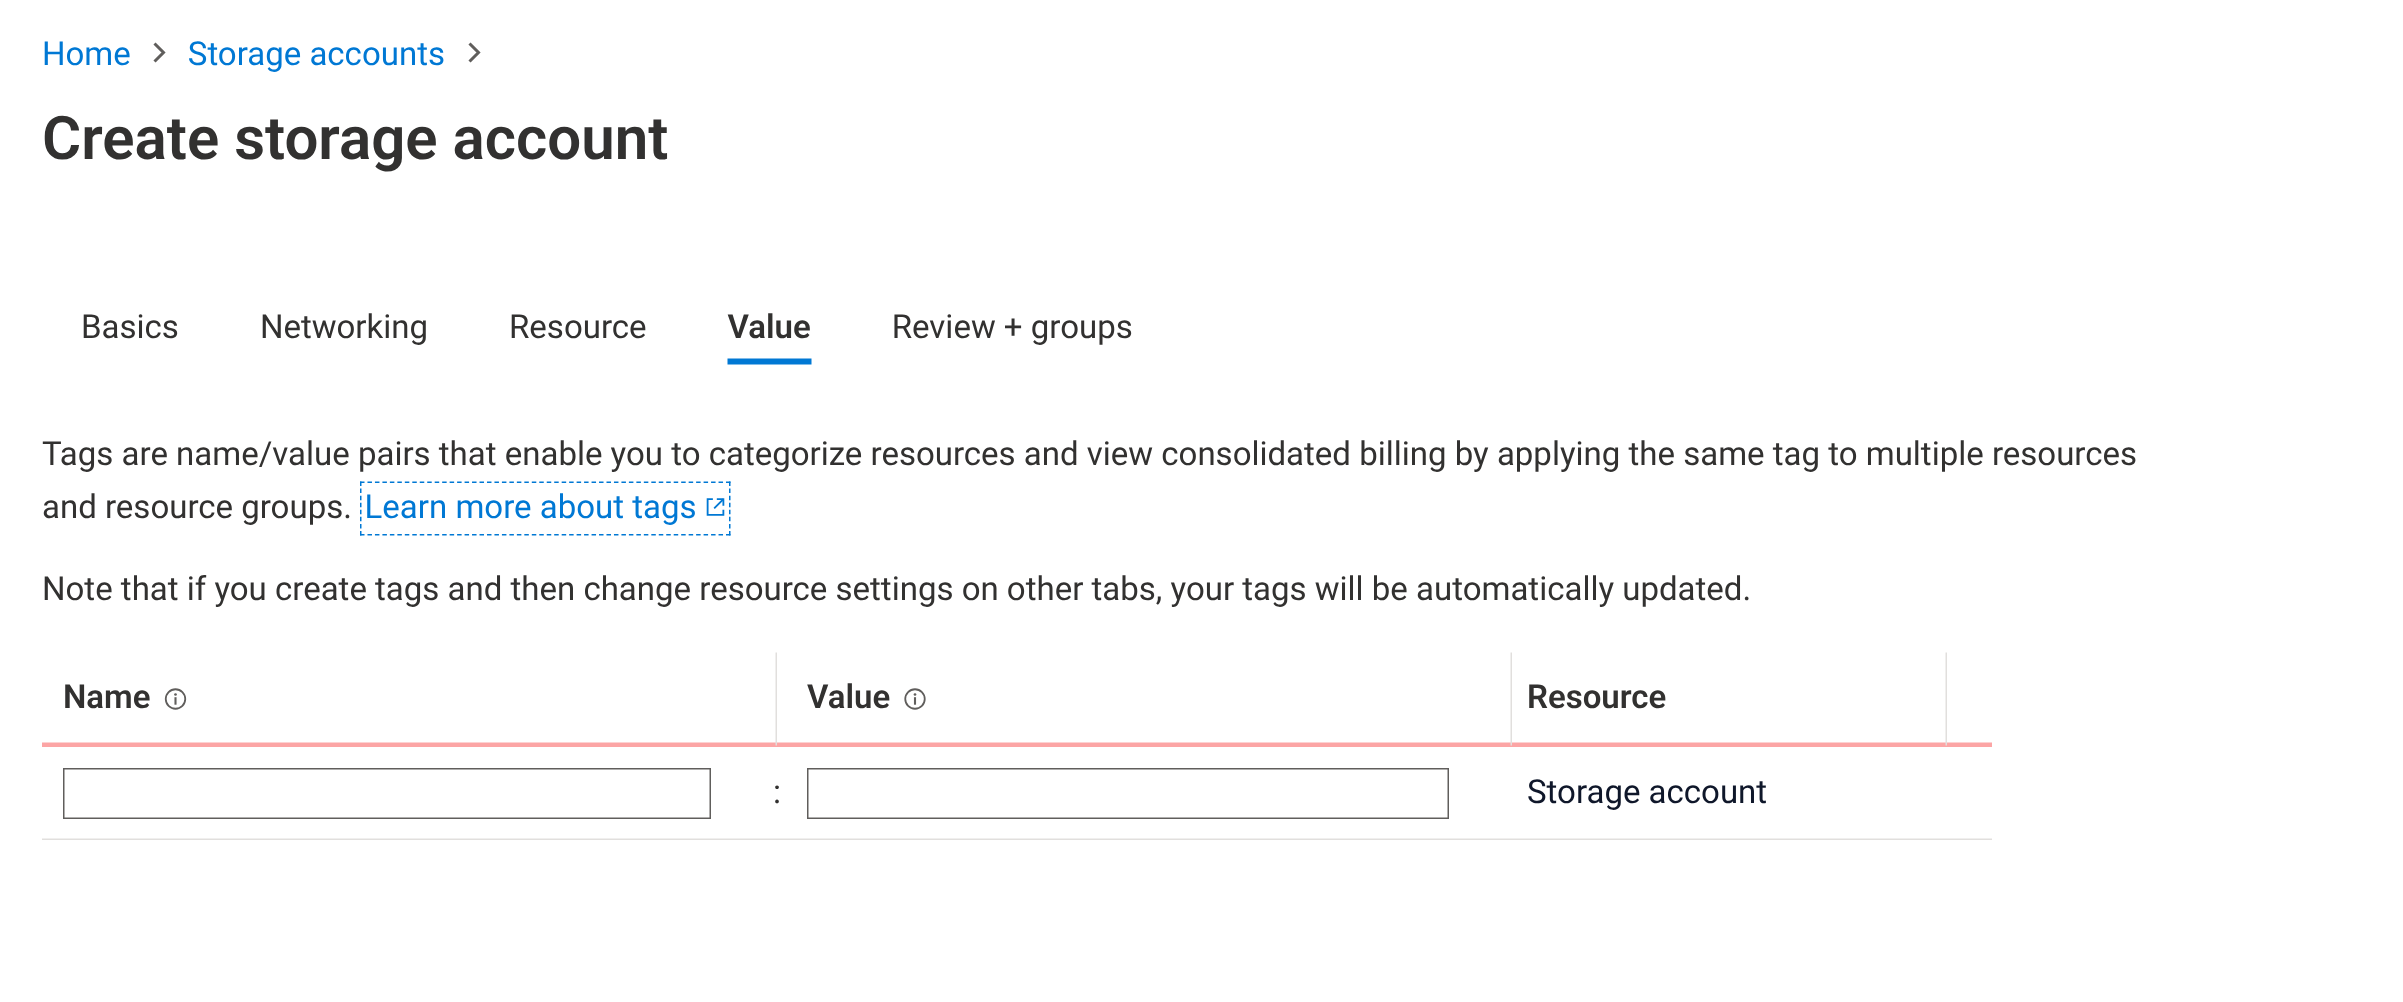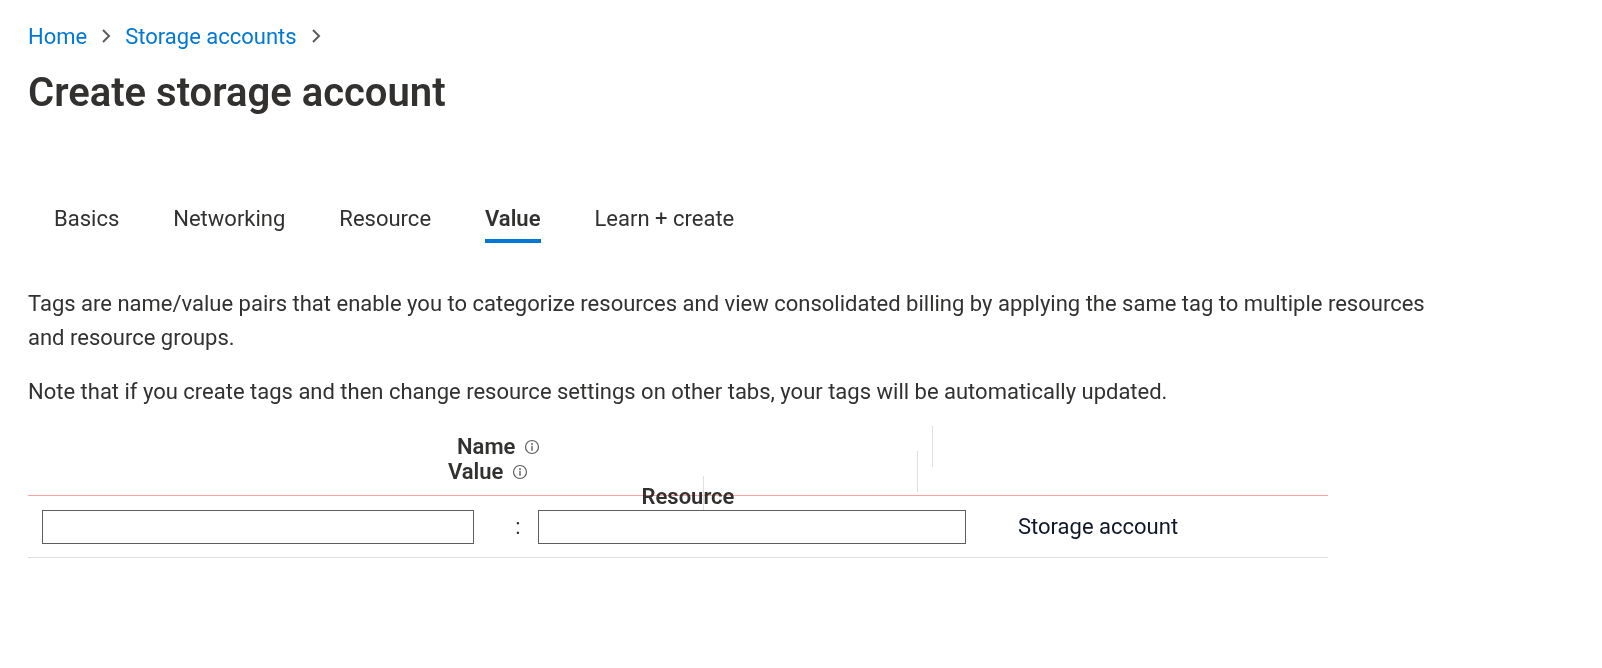--- a/index.html
+++ b/index.html
@@ -79,23 +79,22 @@
   .tag-table {
     width: 100%;
     max-width: 1300px;
     margin-top: 14px;
   }
   .tag-header, .tag-row {
     display: flex;
     align-items: center;
   }
   .tag-header {
-    border-bottom: 1px solid #fca5a5;
+    border-bottom: 3px solid #fca5a5;
     height: 62px;
-    flex-direction: column;
   }
   .tag-row {
     height: 62px;
     border-bottom: 1px solid #e1dfdd;
   }
   .col-name  { width: 470px; padding-left: 14px; display:flex; align-items:center; gap:8px; position:relative;}
   .col-sep   { width: 40px; text-align:center; font-size:22px; color:#323130;}
   .col-value { width: 460px; display:flex; align-items:center; gap:8px; position:relative;}
   .col-res   { flex: 1; padding-left: 20px; display:flex; align-items:center; position:relative;}
   .tag-header .col-name,
@@ -172,25 +171,35 @@
   </span>
 </nav>
 
 <h1 class="page-title">Create storage account</h1>
 
 <div class="tabs">
   <div class="tab">Basics</div>
   <div class="tab">Networking</div>
   <div class="tab">Resource</div>
   <div class="tab active">Value</div>
-  <div class="tab">Learn + create</div>
+  <div class="tab">Review + groups</div>
 </div>
 
 <p class="description">
   <span>Tags are name/value pairs that enable you to categorize resources and view consolidated billing by applying the same tag to multiple resources and resource groups. </span>
+  <a class="learn-link">
+    <span>Learn more about tags</span>
+    <span class="ext-icon">
+      <svg width="14" height="14" viewBox="0 0 16 16" fill="none" stroke="#0078d4" stroke-width="1.4">
+        <path d="M6 2 H2 V14 H14 V10"></path>
+        <path d="M9 2 H14 V7"></path>
+        <path d="M14 2 L7 9"></path>
+      </svg>
+    </span>
+  </a>
 </p>
 
 <p class="note">Note that if you create tags and then change resource settings on other tabs, your tags will be automatically updated.</p>
 
 <div class="tag-table">
   <div class="tag-header">
     <div class="col-name">
       <span>Name</span>
       <span class="info-icon">
         <svg width="16" height="16" viewBox="0 0 16 16">

